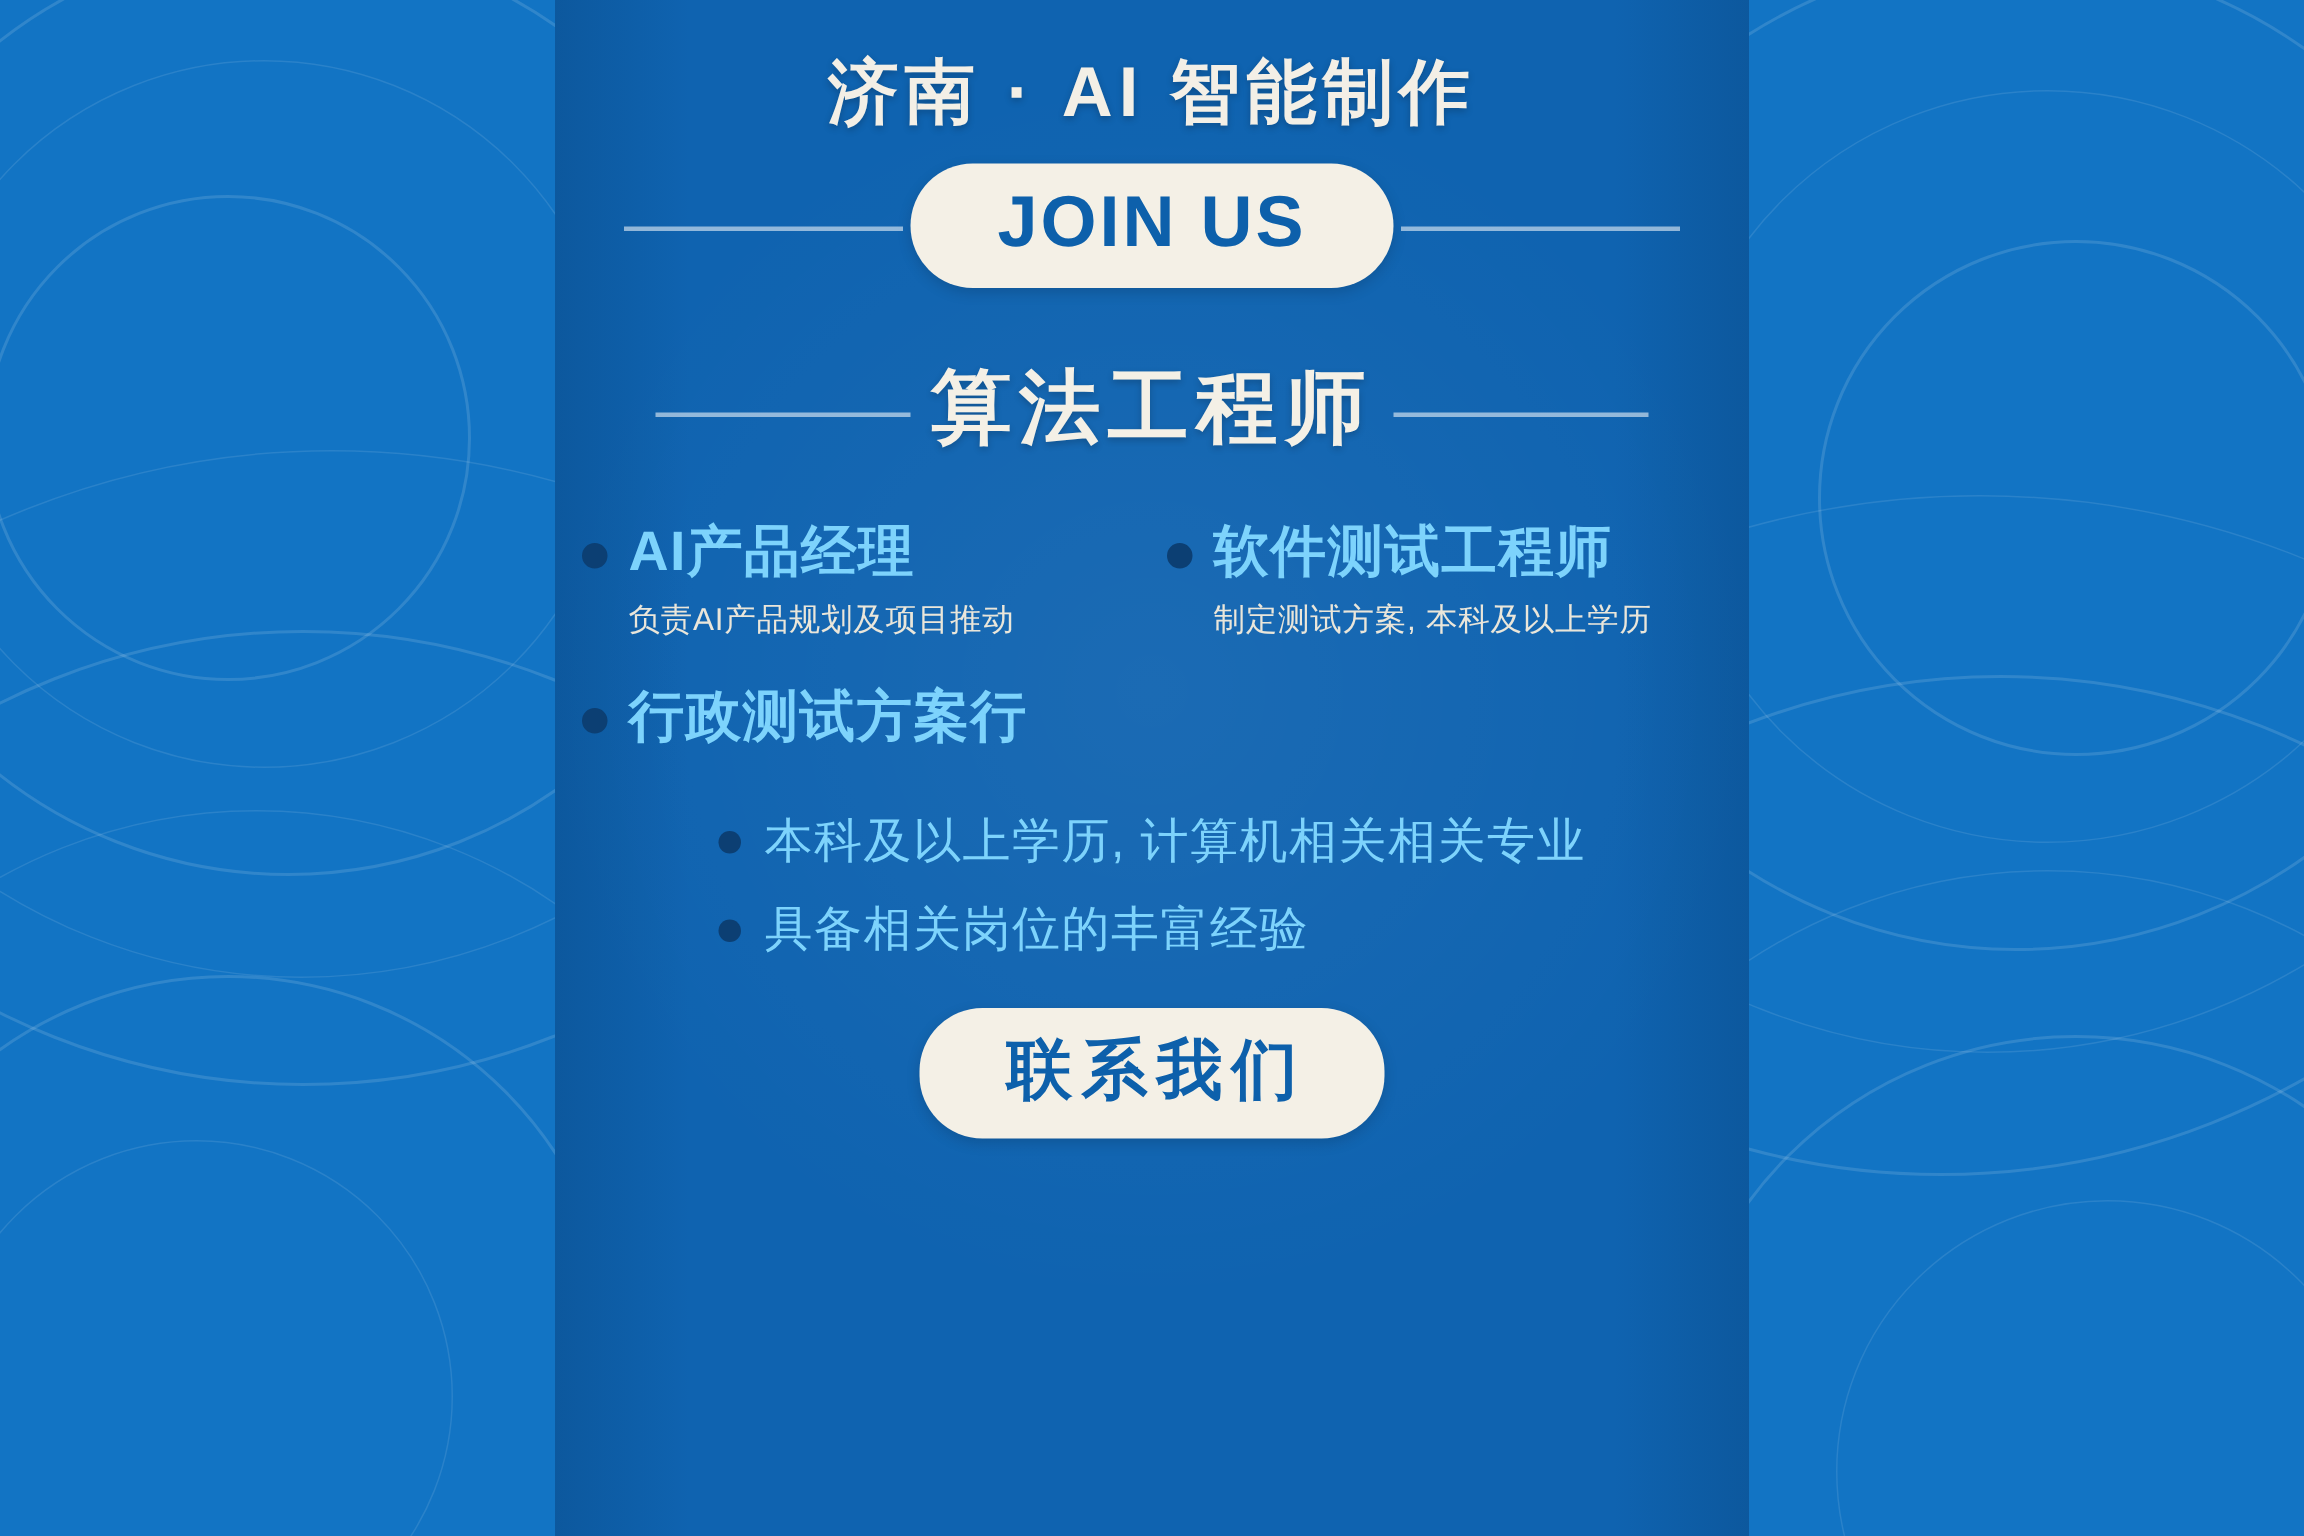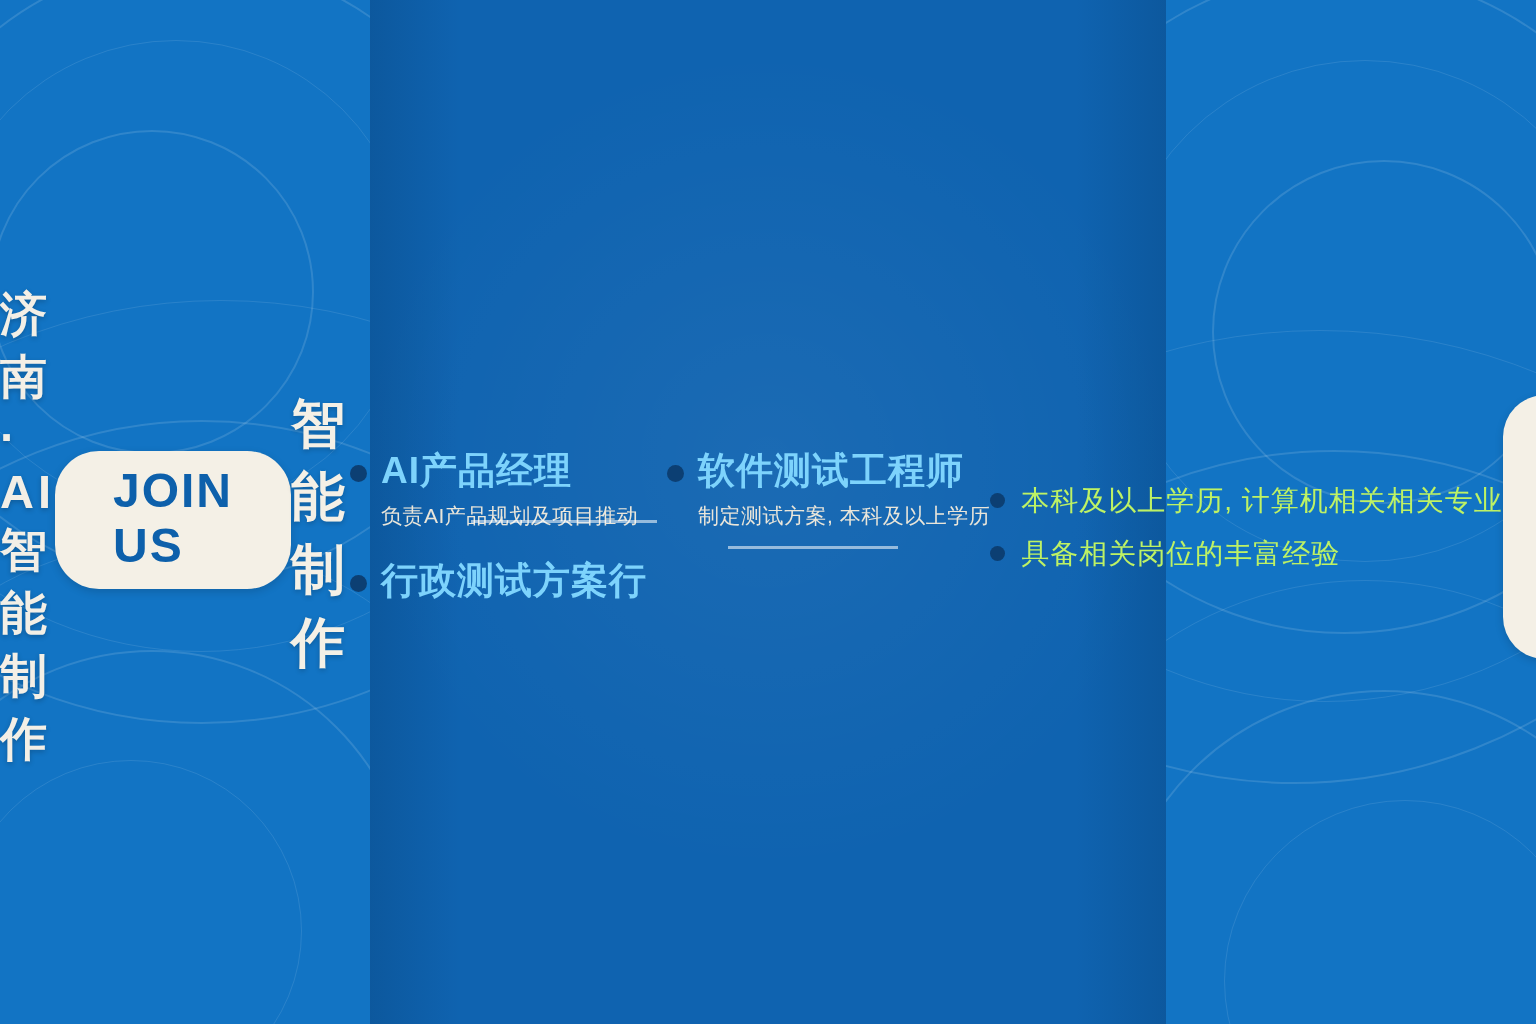--- a/index.html
+++ b/index.html
@@ -65,20 +65,21 @@
   }
   .edge-fade-l { left: 370px;  background: linear-gradient(to right, rgba(6,60,110,0.28), rgba(6,60,110,0)); }
   .edge-fade-r { right: 370px; background: linear-gradient(to left,  rgba(6,60,110,0.28), rgba(6,60,110,0)); }
 
   
   .content {
     position: absolute;
     left: 0; right: 0; top: 0; bottom: 0;
     z-index: 5;
     display: flex;
+    flex-direction: column;
     align-items: center;
   }
 
   .kicker {
     margin-top: 30px;
     color: #f3efe6;
     font-size: 47px;
     font-weight: 700;
     letter-spacing: 4px;
     text-shadow: 0 2px 5px rgba(0,0,0,0.22);
@@ -92,21 +93,21 @@
     line-height: 0.98;
     letter-spacing: 8px;
     text-shadow: 0 6px 14px rgba(0,0,0,0.18);
   }
 
   .joinus-wrap {
     margin-top: 16px;
     position: relative;
     width: 100%;
     display: flex;
-    justify-content: flex-start;
+    justify-content: center;
     align-items: center;
   }
   .joinus {
     background: #f4f0e6;
     color: #0d60ab;
     font-size: 48px;
     font-weight: 800;
     letter-spacing: 2px;
     padding: 12px 58px 16px 58px;
     border-radius: 44px;
@@ -197,22 +198,22 @@
     display: flex;
     align-items: center;
     gap: 16px;
   }
   .req .dot {
     width: 15px;
     height: 15px;
     margin-top: 0;
   }
   .req-text {
-    color: #bef264;
-    font-size: 28px;
+    color: #7dd3fc;
+    font-size: 32px;
     letter-spacing: 1px;
     white-space: nowrap;
     text-align: right;
   }
 
   .contact-wrap {
     margin-top: 30px;
     position: relative;
     width: 100%;
     display: flex;
@@ -271,21 +272,21 @@
 
 
     <div class="joinus-wrap">
       <div class="rule left"></div>
       <div class="joinus">JOIN US</div>
       <div class="rule right"></div>
     </div>
 
     <div class="section-title-wrap">
       <div class="rule2 left"></div>
-      <div class="section-title">智能制作</div>
+      <div class="section-title">算法工程师</div>
       <div class="rule2 right"></div>
     </div>
 
     <div class="jobs">
 
       <div class="job">
         <div class="job-head">
           <span class="dot"></span>
           <span class="job-title">AI产品经理</span>
         </div>

